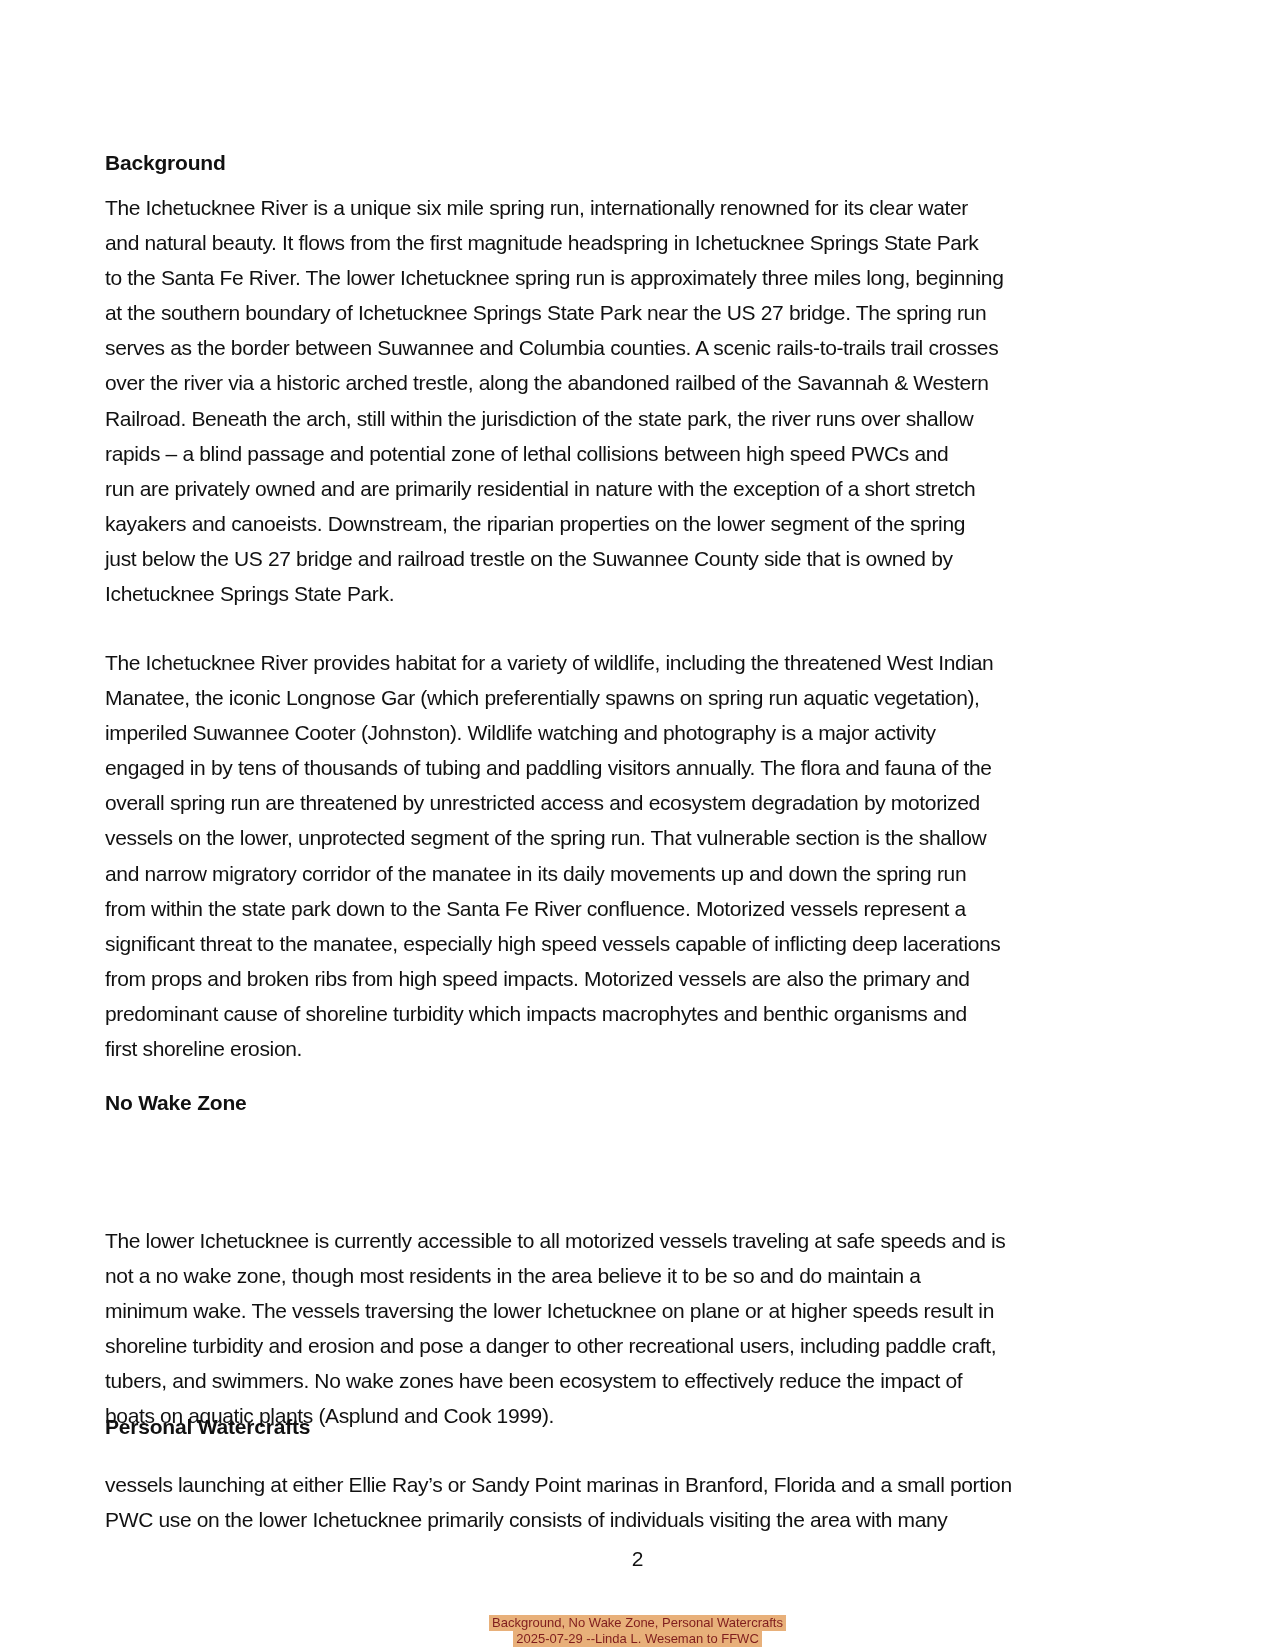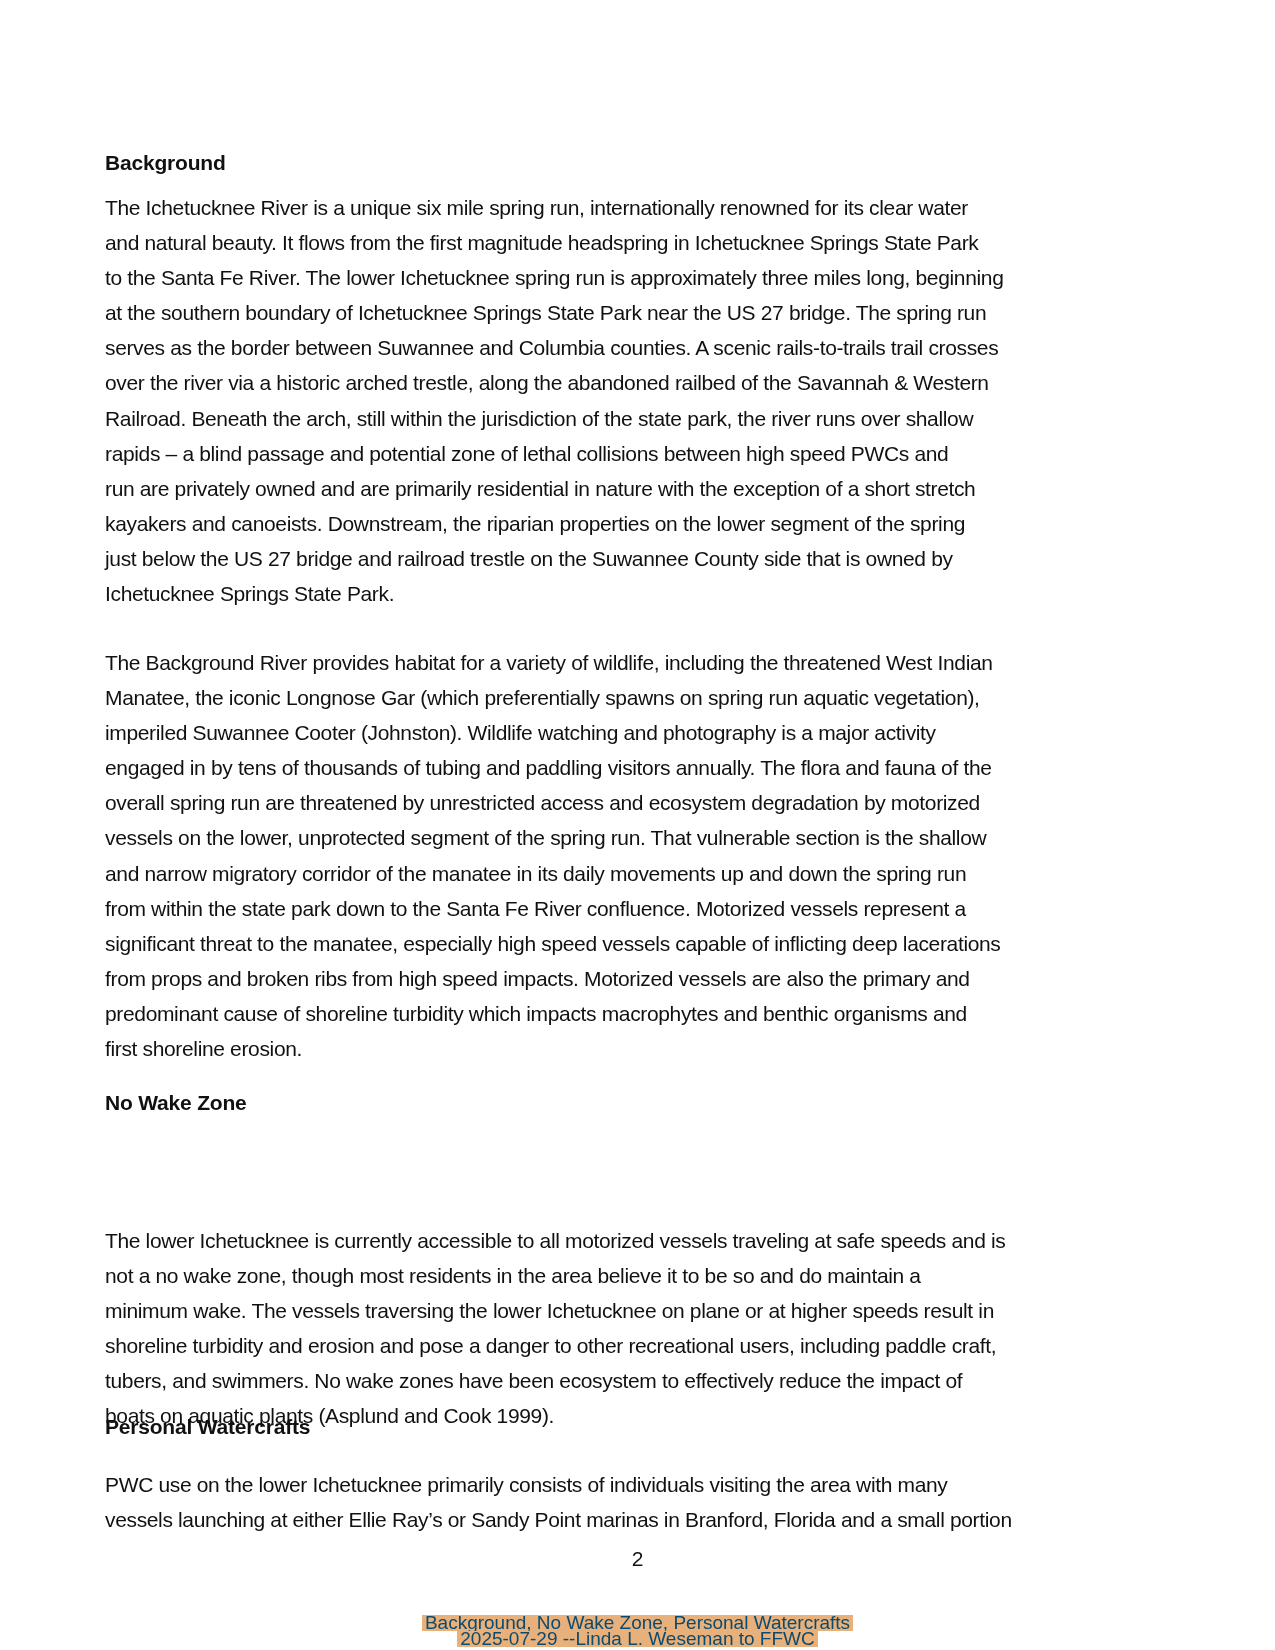--- a/index.html
+++ b/index.html
@@ -4,21 +4,21 @@
 <style>
   html, body { margin: 0; padding: 0; background: #ffffff; }
   body { width: 1275px; height: 1650px; position: relative; overflow: hidden;
          font-family: "Liberation Sans", "DejaVu Sans", sans-serif; color: #111111; }
   .page { position: absolute; left: 0; top: 0; width: 1275px; height: 1204px; padding-left: 32px; }
   .heading { position: absolute; left: 105px; font-weight: bold; font-size: 21px; letter-spacing: -0.2px; }
   .para { position: absolute; left: 105px; width: 1020px; }
   .line { display: block; height: 35.1px; line-height: 35.1px; font-size: 21px; white-space: nowrap; letter-spacing: -0.35px; }
   .page-number { position: absolute; left: 0; width: 1275px; top: 1547px; text-align: center; font-size: 21px; }
   .annotation { position: absolute; top: 1615px; left: 0; width: 1275px; text-align: center;
-                font-family: "Liberation Sans", sans-serif; font-size: 19px; color: #0c4a6e; line-height: 16px; }
+                font-family: "Liberation Sans", sans-serif; font-size: 13px; color: #7f1d1d; line-height: 16px; }
   .annotation span { background: #e8b07a; padding: 0 3px; display: inline-block; }
 </style>
 </head>
 <body>
 
 <div class="page">
 
   <div class="heading" style="top:151px;">Background</div>
 
   <div class="para" style="top:190px;">
@@ -30,21 +30,21 @@
     <span class="line">over the river via a historic arched trestle, along the abandoned railbed of the Savannah &amp; Western</span>
     <span class="line">Railroad.  Beneath the arch, still within the jurisdiction of the state park, the river runs over shallow</span>
     <span class="line">rapids – a blind passage and potential zone of lethal collisions between high speed PWCs and</span>
     <span class="line">run are privately owned and are primarily residential in nature with the exception of a short stretch</span>
     <span class="line">kayakers and canoeists.  Downstream, the riparian properties on the lower segment of the spring</span>
     <span class="line">just below the US 27 bridge and railroad trestle on the Suwannee County side that is owned by</span>
     <span class="line">Ichetucknee Springs State Park.</span>
   </div>
 
   <div class="para" style="top:645px;">
-    <span class="line">The Background River provides habitat for a variety of wildlife, including the threatened West Indian</span>
+    <span class="line">The Ichetucknee River provides habitat for a variety of wildlife, including the threatened West Indian</span>
     <span class="line">Manatee, the iconic Longnose Gar (which preferentially spawns on spring run aquatic vegetation),</span>
     <span class="line">imperiled Suwannee Cooter (Johnston).  Wildlife watching and photography is a major activity</span>
     <span class="line">engaged in by tens of thousands of tubing and paddling visitors annually.  The flora and fauna of the</span>
     <span class="line">overall spring run are threatened by unrestricted access and ecosystem degradation by motorized</span>
     <span class="line">vessels on the lower, unprotected segment of the spring run.  That vulnerable section is the shallow</span>
     <span class="line">and narrow migratory corridor of the manatee in its daily movements up and down the spring run</span>
     <span class="line">from within the state park down to the Santa Fe River confluence.   Motorized vessels represent a</span>
     <span class="line">significant threat to the manatee, especially high speed vessels capable of inflicting deep lacerations</span>
     <span class="line">from props and broken ribs from high speed impacts.  Motorized vessels are also the primary and</span>
     <span class="line">predominant cause of shoreline turbidity which impacts macrophytes and benthic organisms and</span>
@@ -58,22 +58,22 @@
     <span class="line">not a no wake zone, though most residents in the area believe it to be so and do maintain a</span>
     <span class="line">minimum wake.  The vessels traversing the lower Ichetucknee on plane or at higher speeds result in</span>
     <span class="line">shoreline turbidity and erosion and pose a danger to other recreational users, including paddle craft,</span>
     <span class="line">tubers, and swimmers.  No wake zones have been ecosystem to effectively reduce the impact of</span>
     <span class="line">boats on aquatic plants (Asplund and Cook 1999).</span>
   </div>
 
   <div class="heading" style="top:1415px;">Personal Watercrafts</div>
 
   <div class="para" style="top:1467px;">
+    <span class="line">vessels launching at either Ellie Ray’s or Sandy Point marinas in Branford, Florida and a small portion</span>
     <span class="line">PWC use on the lower Ichetucknee primarily consists of individuals visiting the area with many</span>
-    <span class="line">vessels launching at either Ellie Ray’s or Sandy Point marinas in Branford, Florida and a small portion</span>
   </div>
 
   <div class="page-number">2</div>
 
   <div class="annotation">
     <span>Background, No Wake Zone, Personal Watercrafts</span><br>
     <span>2025-07-29 --Linda L. Weseman to FFWC</span>
   </div>
 </div>
 

